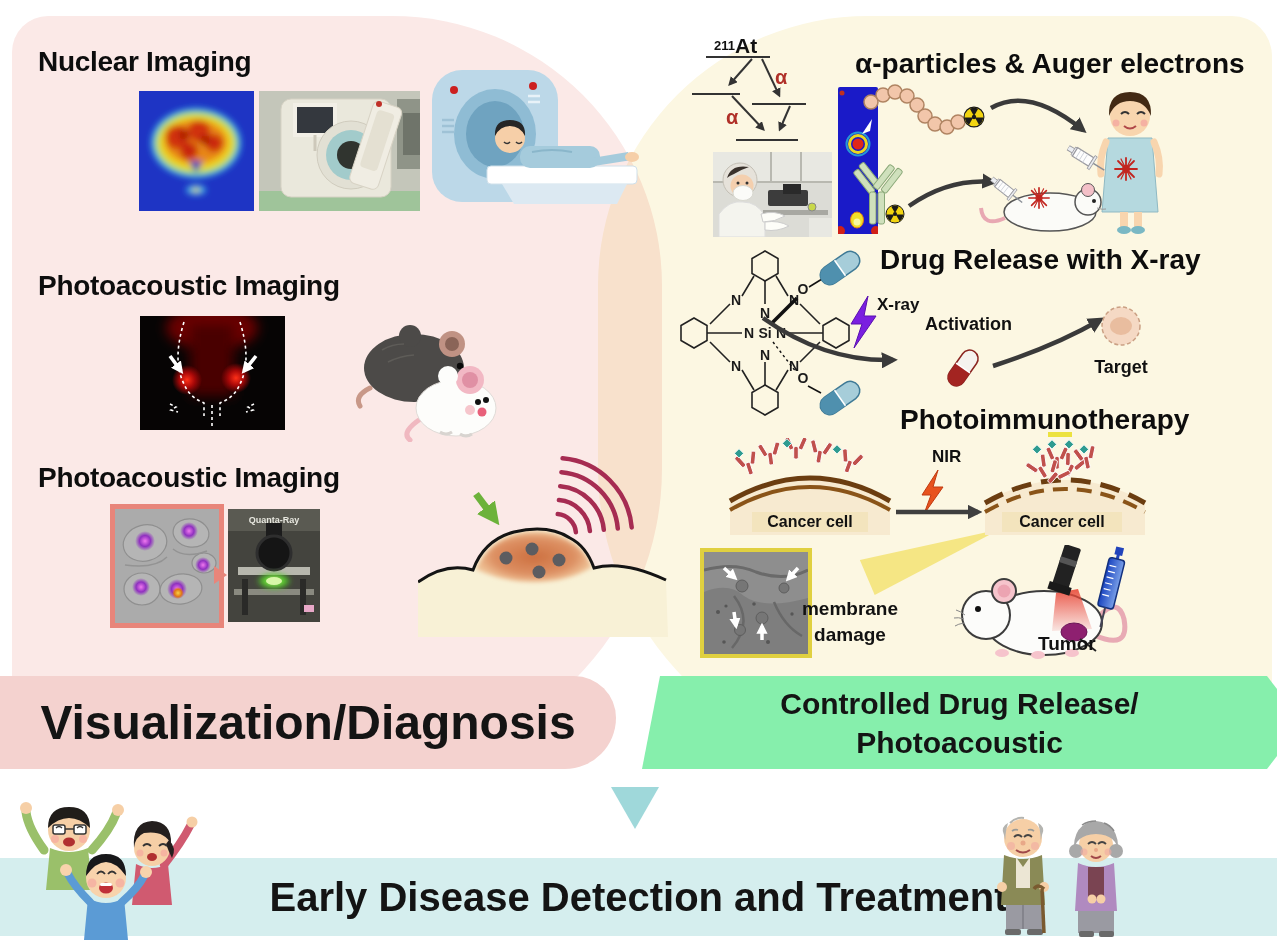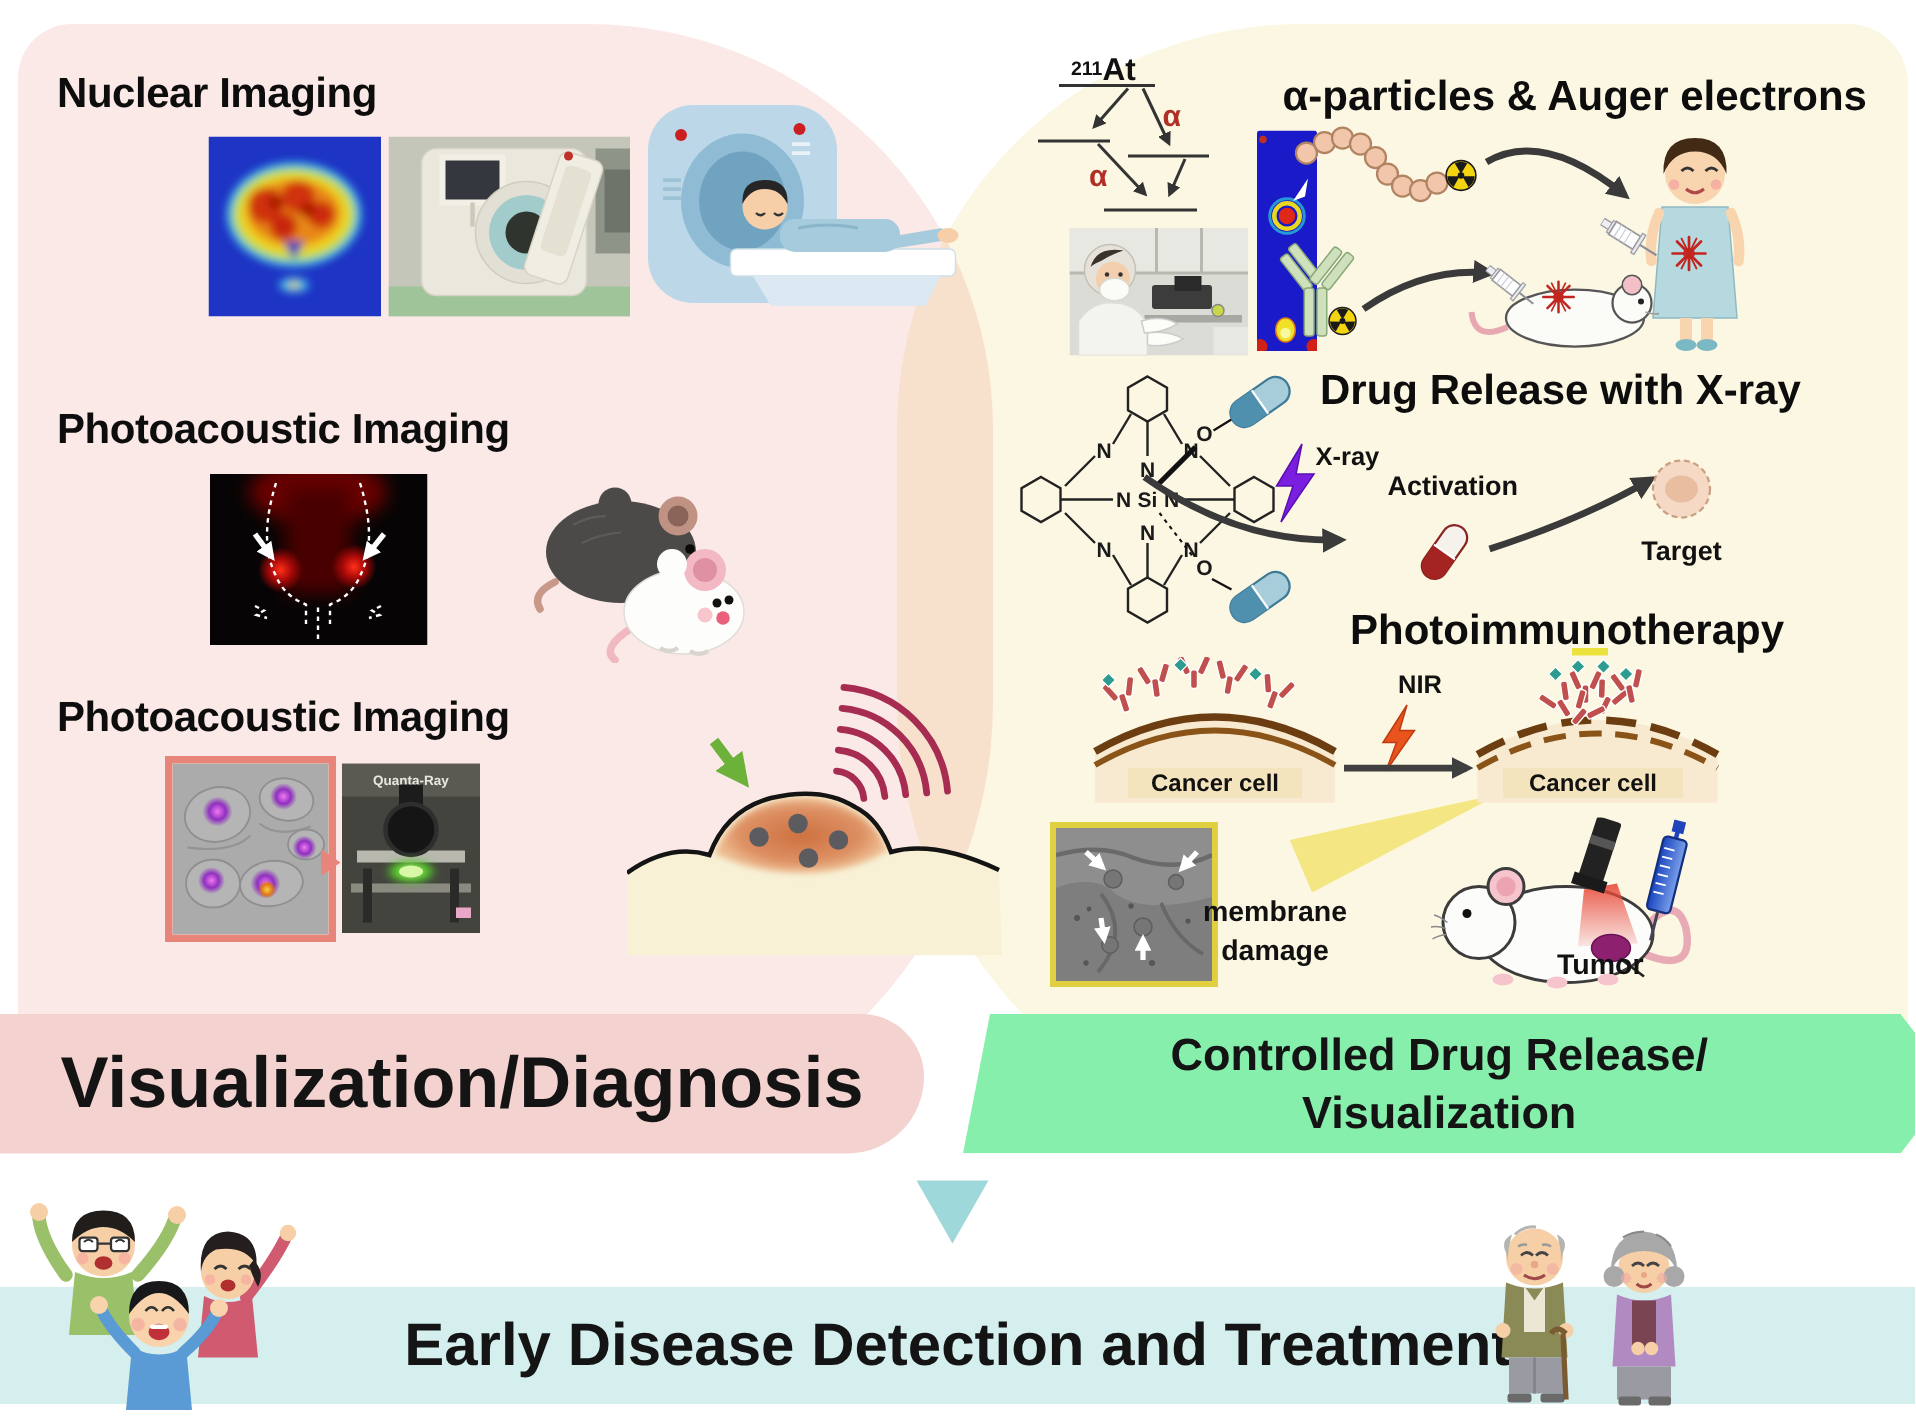--- a/index.html
+++ b/index.html
@@ -626,21 +626,21 @@
       <path d="M9 56 L9 76" stroke="#445" stroke-width="2"></path>
     </g>
   </svg>
 
   <div class="small-label" style="left:1038px;top:633px;font-size:19px;">Tumor</div>
 
   <div class="band" style="left:642px;top:676px;width:635px;height:93px;background:#86efac;font-size:30px;
               clip-path:polygon(18px 0%,calc(100% - 10px) 0%,100% 14%,100% 86%,calc(100% - 10px) 100%,0% 100%);
               flex-direction:column;line-height:1.3;">
     <div>Controlled Drug Release/</div>
-    <div>Visualization</div>
+    <div>Photoacoustic</div>
   </div>
 
   <div class="abs" style="left:611px;top:787px;width:0;height:0;z-index:3;
               border-left:24px solid transparent;border-right:24px solid transparent;
               border-top:42px solid #9fd8da;"></div>
 
   <div class="band" style="left:0;top:858px;width:1277px;height:78px;background:#d5eeee;font-size:40px;text-align:right;">
     <span>Early Disease Detection and Treatment</span>
   </div>
 

